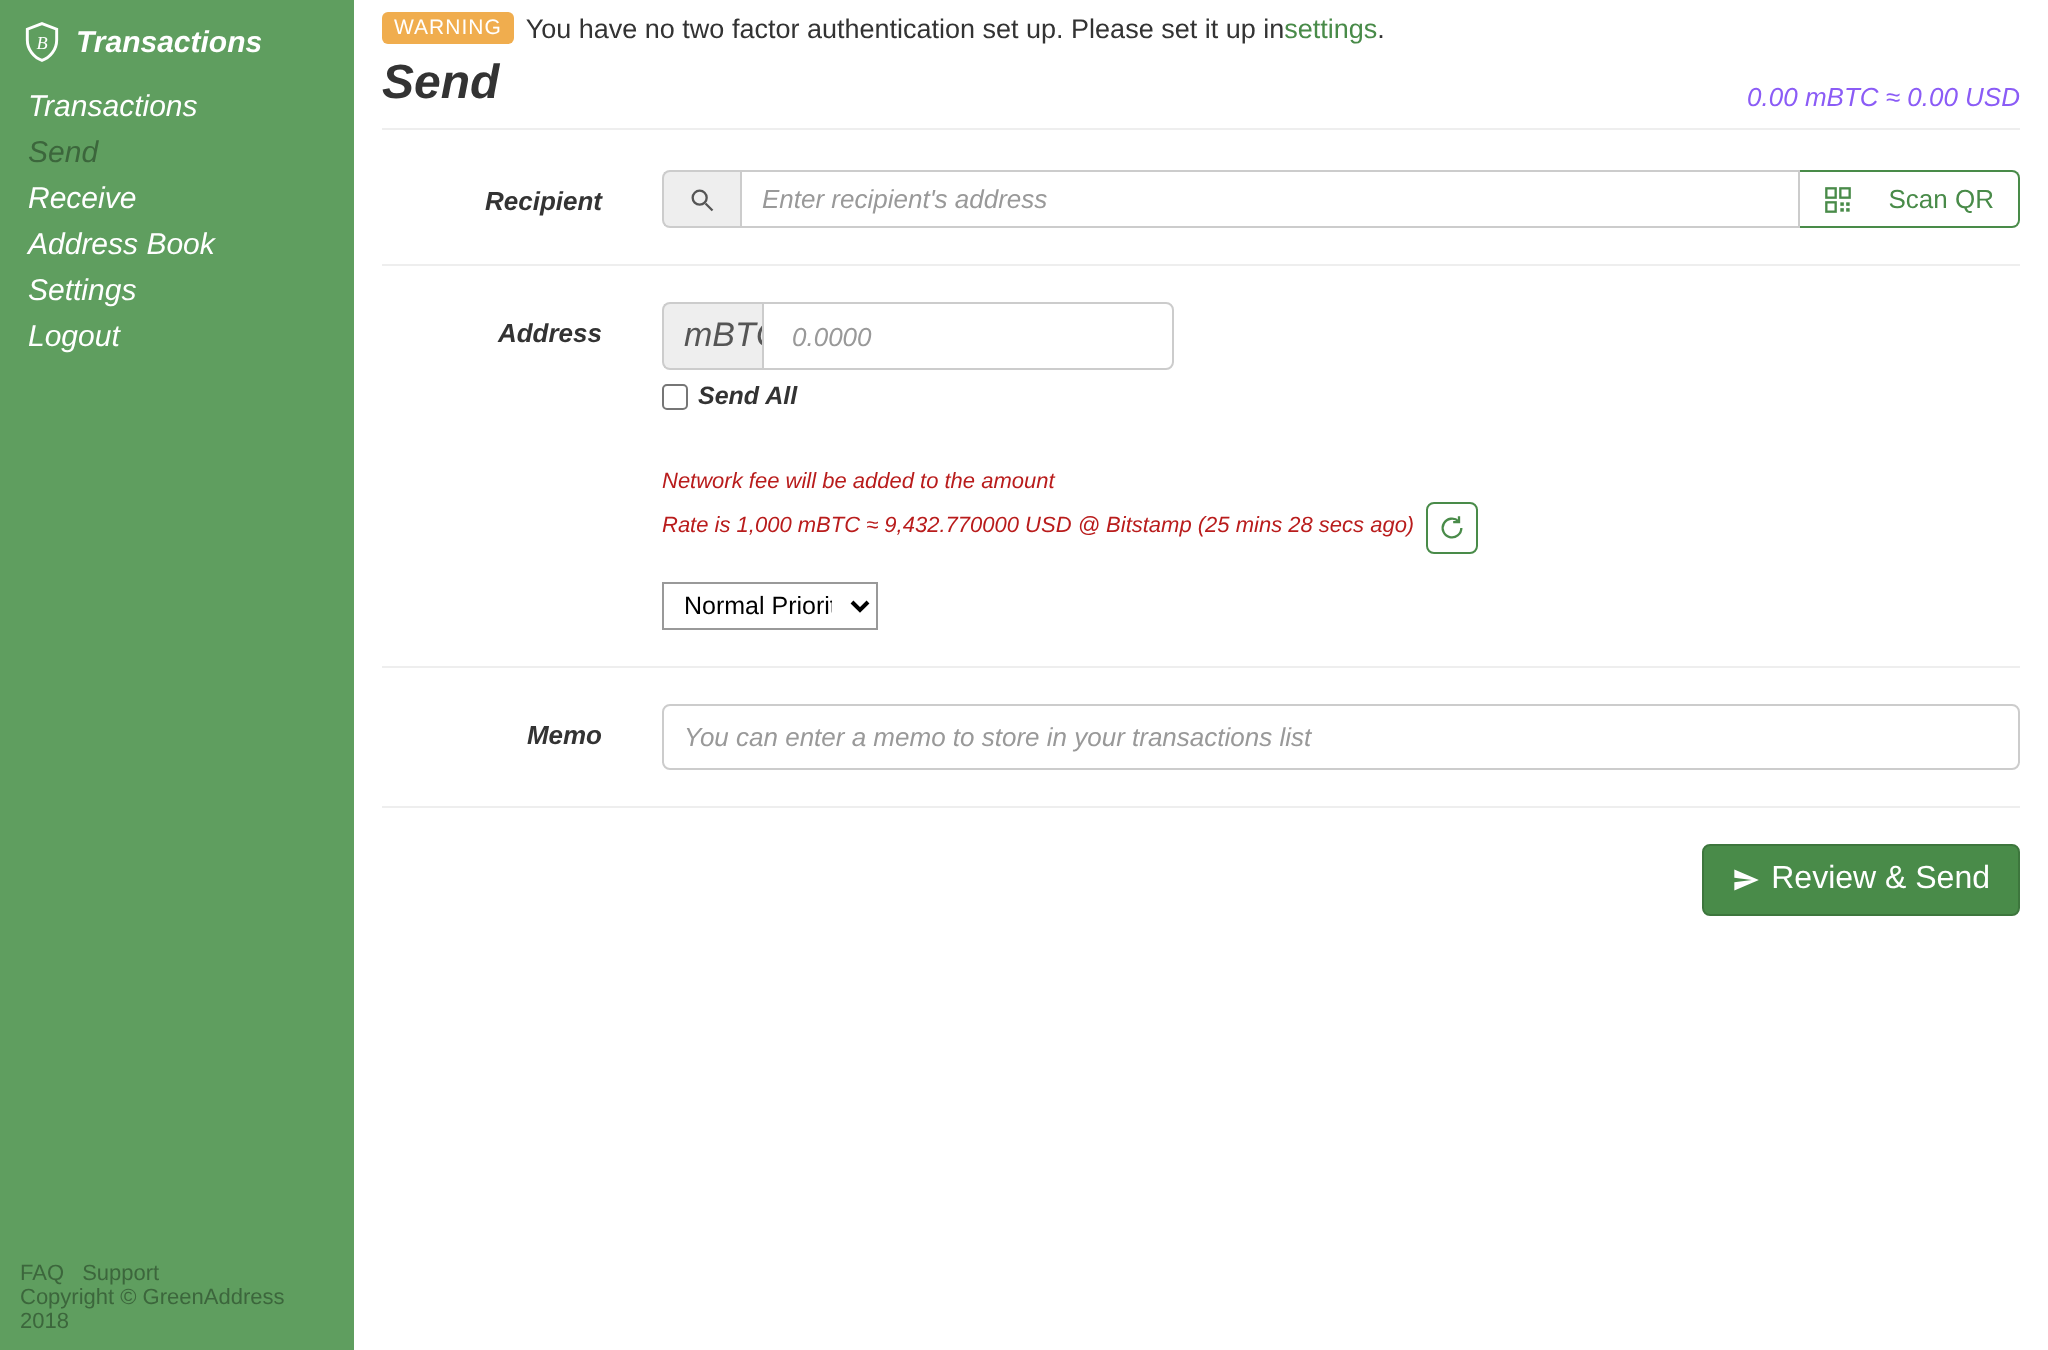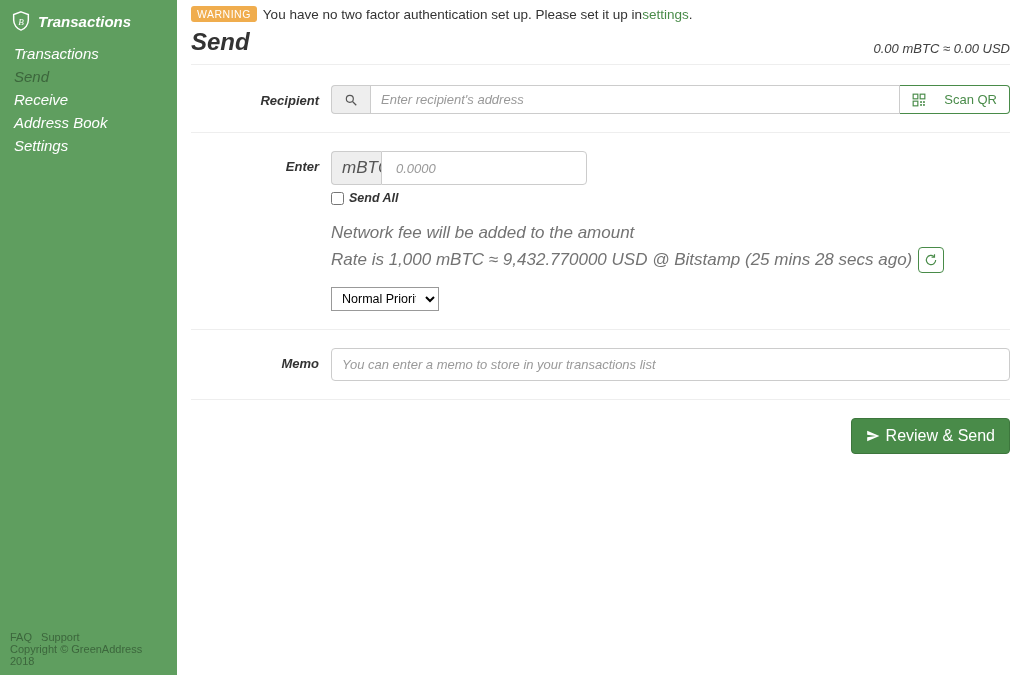--- a/index.html
+++ b/index.html
@@ -91,38 +91,38 @@
   margin-bottom: 20px;
 }
 .page-title {
   font-style: italic;
   font-weight: 700;
   font-size: 24px;
   color: #333;
 }
 .balance {
   font-style: italic;
-  color: #404040;
+  color: #8b5cf6;
   font-size: 13px;
 }
 .form-row {
   display: flex;
   border-bottom: 1px solid #eee;
   padding-bottom: 18px;
   margin-bottom: 18px;
 }
 .form-label {
   width: 140px;
   text-align: right;
   font-style: italic;
   font-weight: 700;
   font-size: 13px;
   color: #333;
   padding-top: 8px;
-  padding-right: 12px;
+  padding-right: 30px;
 }
 .form-body { flex: 1; }
 .input-group {
   display: flex;
   width: 100%;
 }
 .input-addon {
   border: 1px solid #ccc;
   background: #eee;
   color: #555;
@@ -183,24 +183,24 @@
   margin-top: 6px;
   display: flex;
   align-items: center;
   gap: 5px;
   font-style: italic;
   font-weight: 700;
   font-size: 12.5px;
   color: #333;
 }
 .info-text {
-  margin-top: 14px;
-  font-style: italic;
-  color: #737373;
-  font-size: 17px;
+  margin-top: 28px;
+  font-style: italic;
+  color: #b91c1c;
+  font-size: 11px;
   line-height: 1.6;
 }
 .rate-row { display: flex; align-items: center; gap: 6px; }
 .refresh-btn {
   border: 1px solid #498b49;
   background: #fff;
   color: #498b49;
   width: 26px; height: 26px;
   border-radius: 4px;
   display: inline-flex;
@@ -252,20 +252,21 @@
         <text x="12" y="16" text-anchor="middle" font-size="10" font-style="italic" fill="#fff" font-family="serif">B</text>
       </svg>
       <span class="brand-text">Transactions</span>
     </div>
     <ul class="nav">
       <li>Transactions</li>
       <li class="active">Send</li>
       <li>Receive</li>
       <li>Address Book</li>
       <li>Settings</li>
+      <li>Logout</li>
     </ul>
     <div class="sidebar-footer">
       <a>FAQ</a>
       <a>Support</a>
       <div>Copyright © GreenAddress 2018</div>
     </div>
   </aside>
 
   <main class="main">
     <div class="warning-bar">
@@ -301,21 +302,21 @@
               <rect x="14" y="19" width="3" height="3" fill="#498b49"></rect>
               <rect x="19" y="19" width="3" height="3" fill="#498b49"></rect>
             </svg>
             <span>Scan QR</span>
           </div>
         </div>
       </div>
     </div>
 
     <div class="form-row">
-      <div class="form-label">Enter</div>
+      <div class="form-label">Address</div>
       <div class="form-body">
         <div class="amount-row">
           <div class="currency-group">
             <div class="currency-label">mBTC</div>
             <input class="currency-input" placeholder="0.0000" style="">
           </div>
         </div>
         <div class="checkbox-row">
           <input type="checkbox" style="">
           <span>Send All</span>

